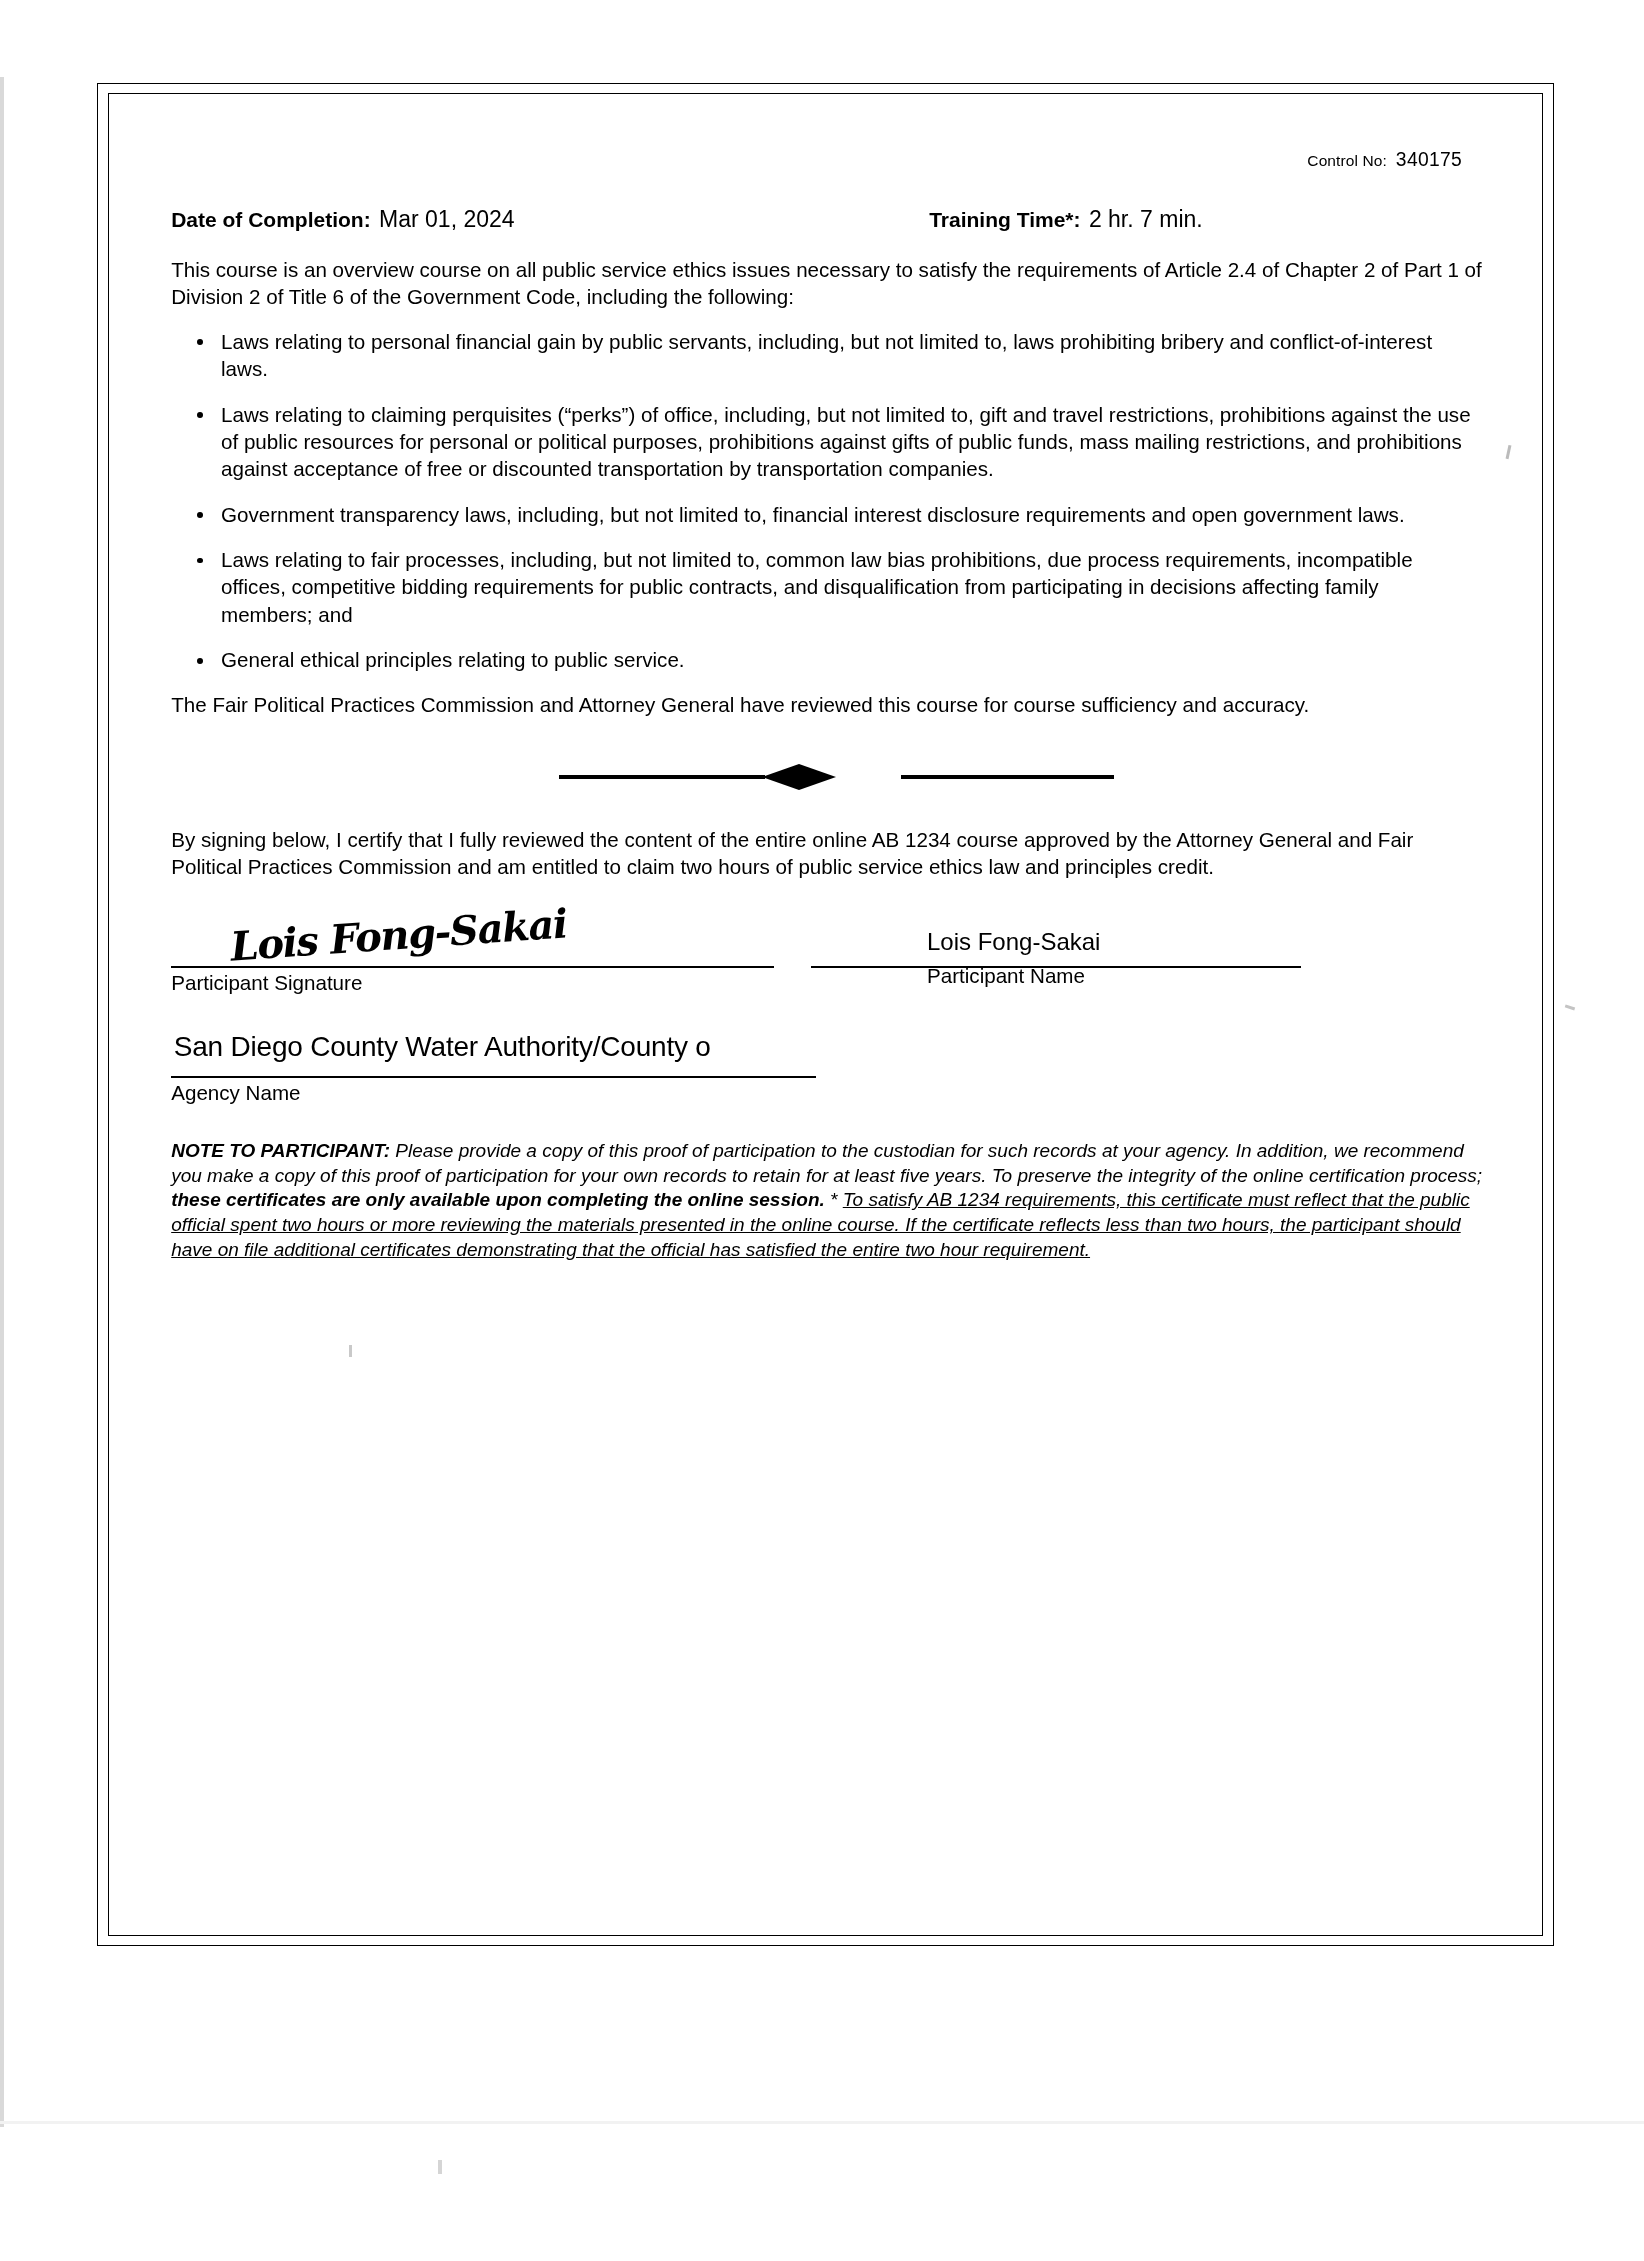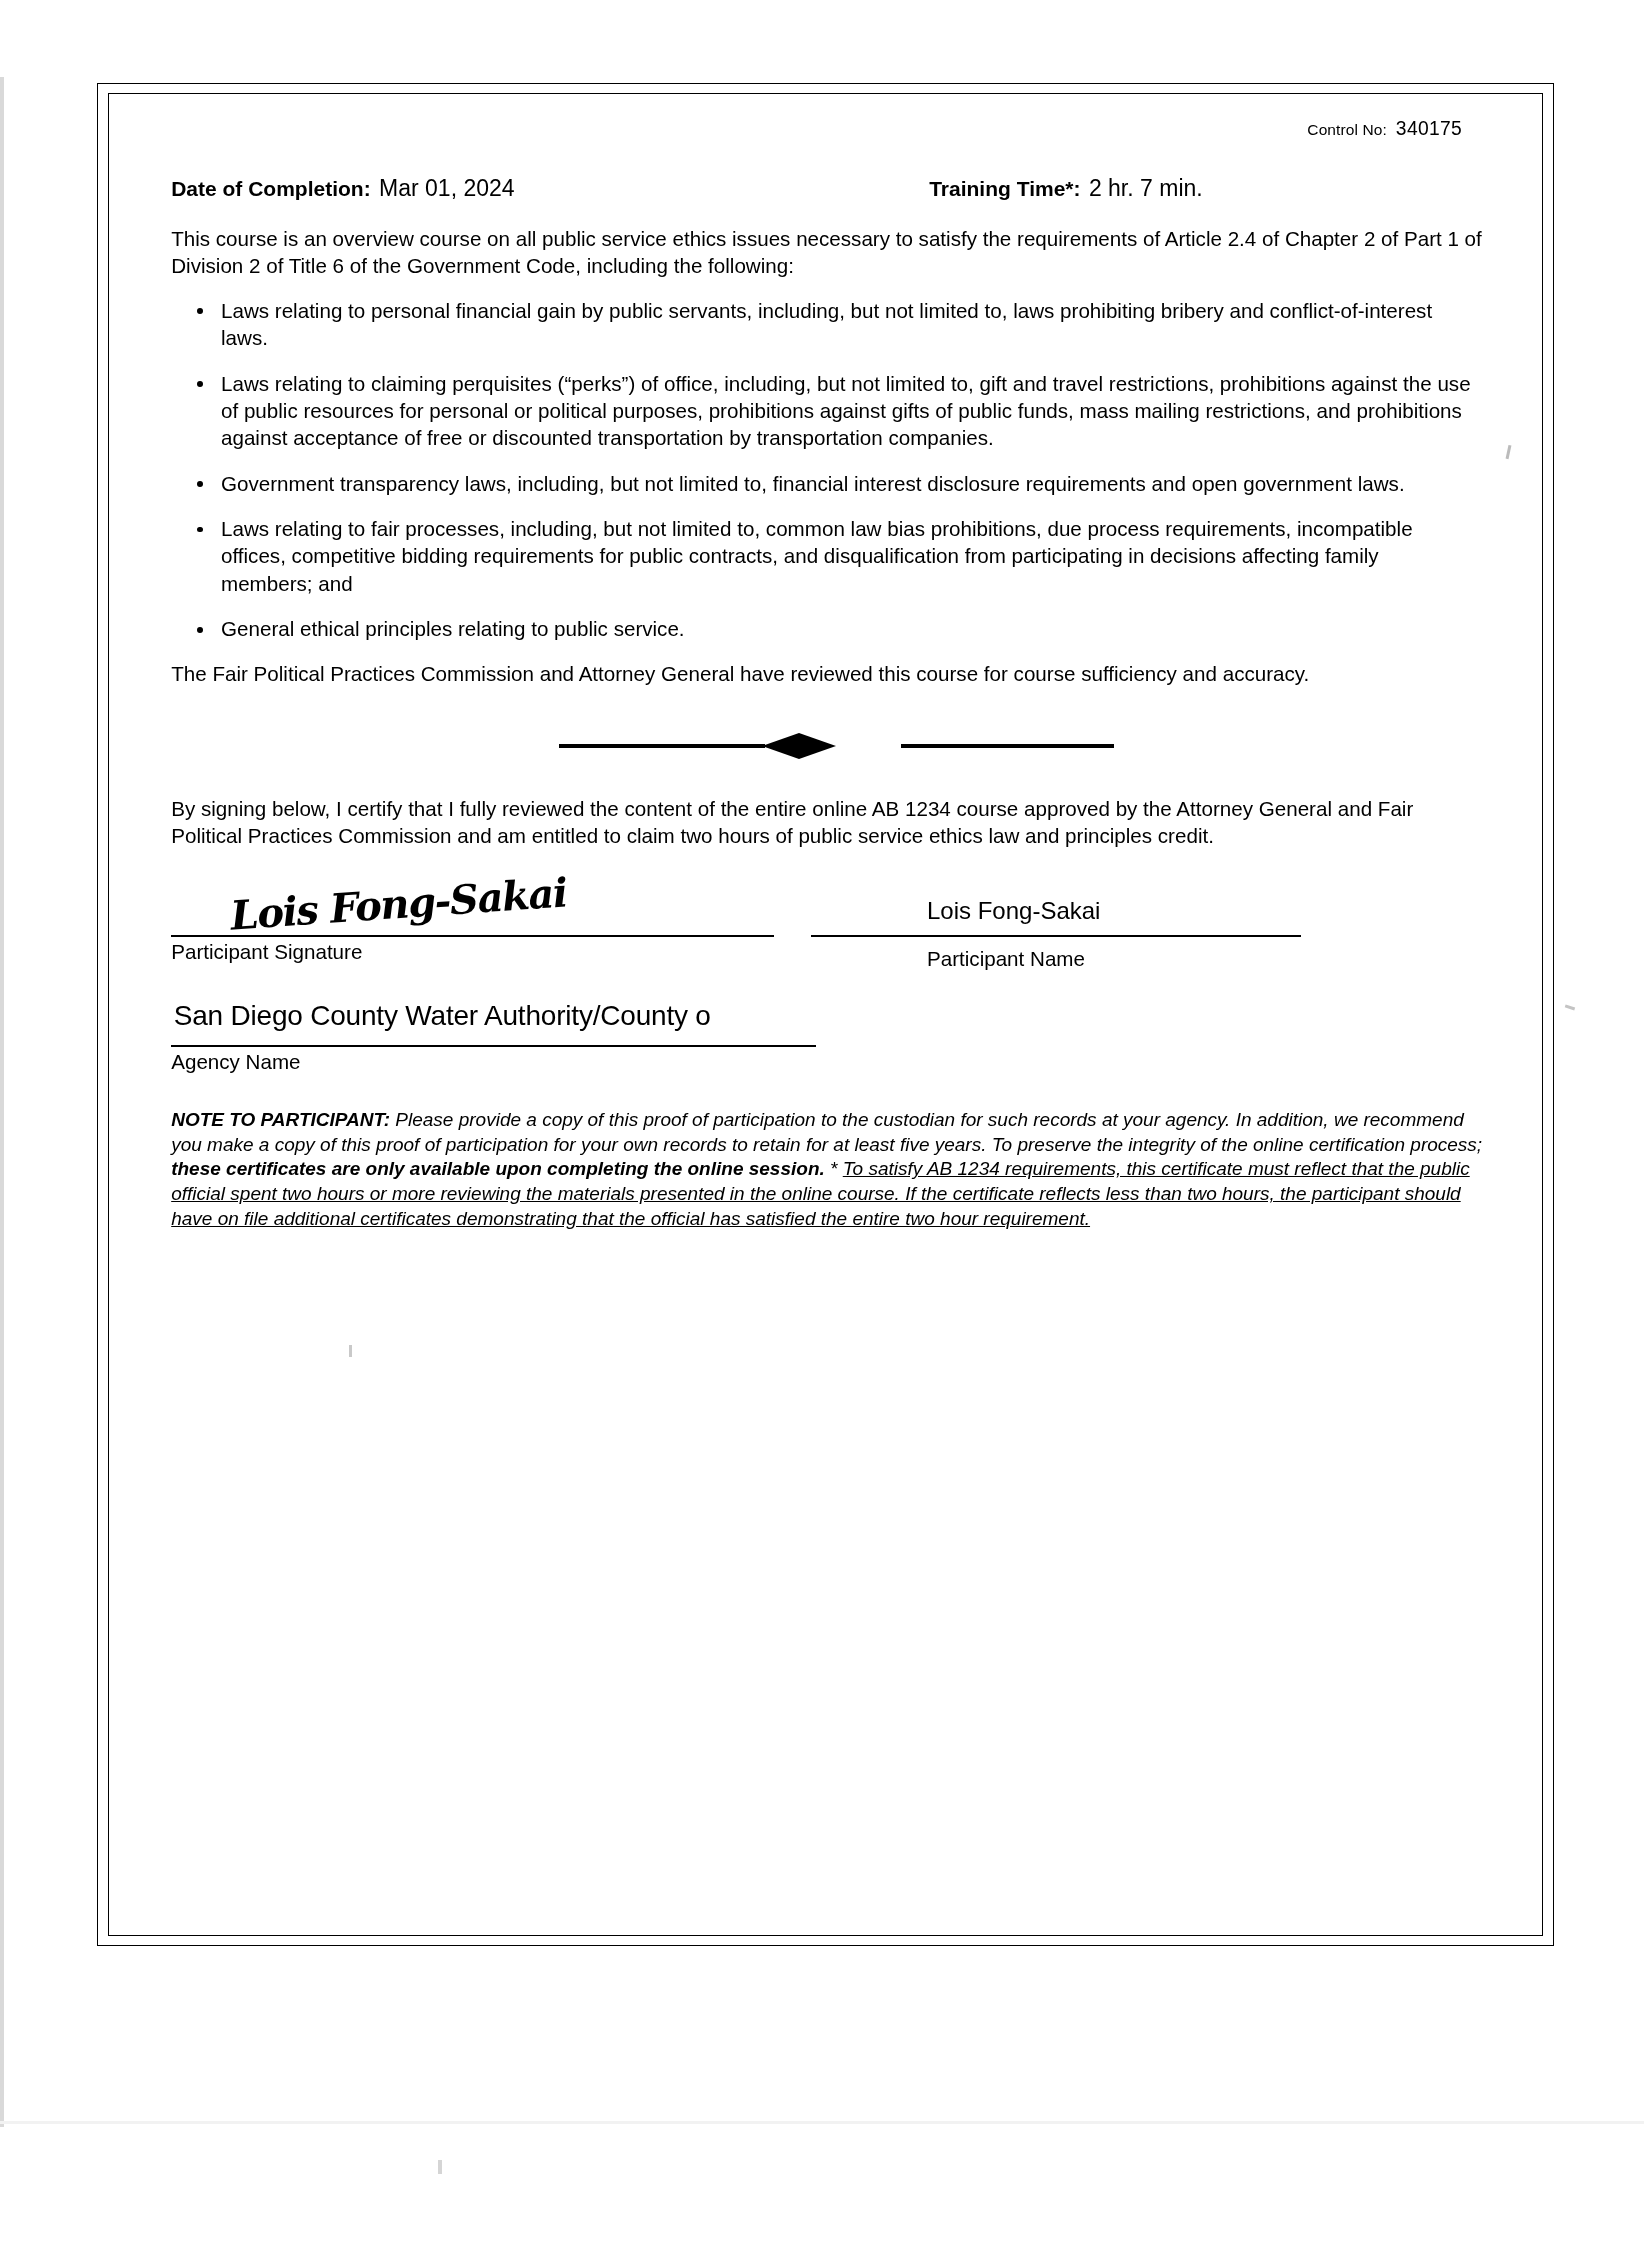--- a/index.html
+++ b/index.html
@@ -71,20 +71,21 @@
     top: 34px;
     width: 1322px;
   }
 
   .control-row {
     text-align: right;
     font-size: 16px;
     letter-spacing: 0.1px;
     margin-bottom: 5.2px;
     padding-right: 26px;
+    margin-top: 31px;
   }
   .control-label { font-size: 15.5px; }
   .control-value { font-size: 19.3px; margin-left: 9px; letter-spacing: 0.3px; }
 
   .title-block {
     text-align: center;
     margin-top: 79px;
     line-height: 1.26;
   }
   .title-line {
@@ -229,21 +230,21 @@
   }
   .cap-sig {
     position: absolute;
     left: 5.2px;
     top: 55px;
     font-size: 20.6px;
   }
   .cap-name {
     position: absolute;
     left: 761px;
-    top: 62px;
+    top: 48px;
     font-size: 20.6px;
   }
 
   
   .agency-block {
     position: relative;
     margin-top: 18px;
     height: 90px;
   }
   .agency-value {

